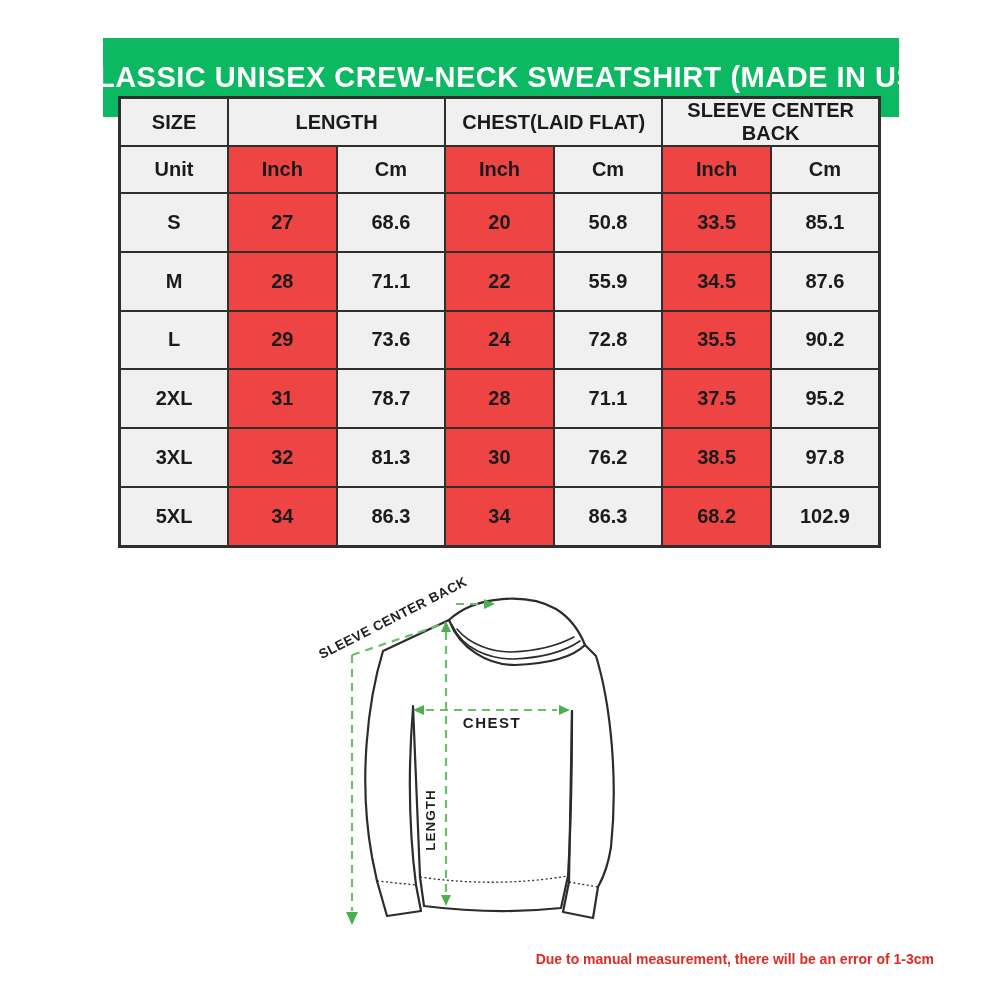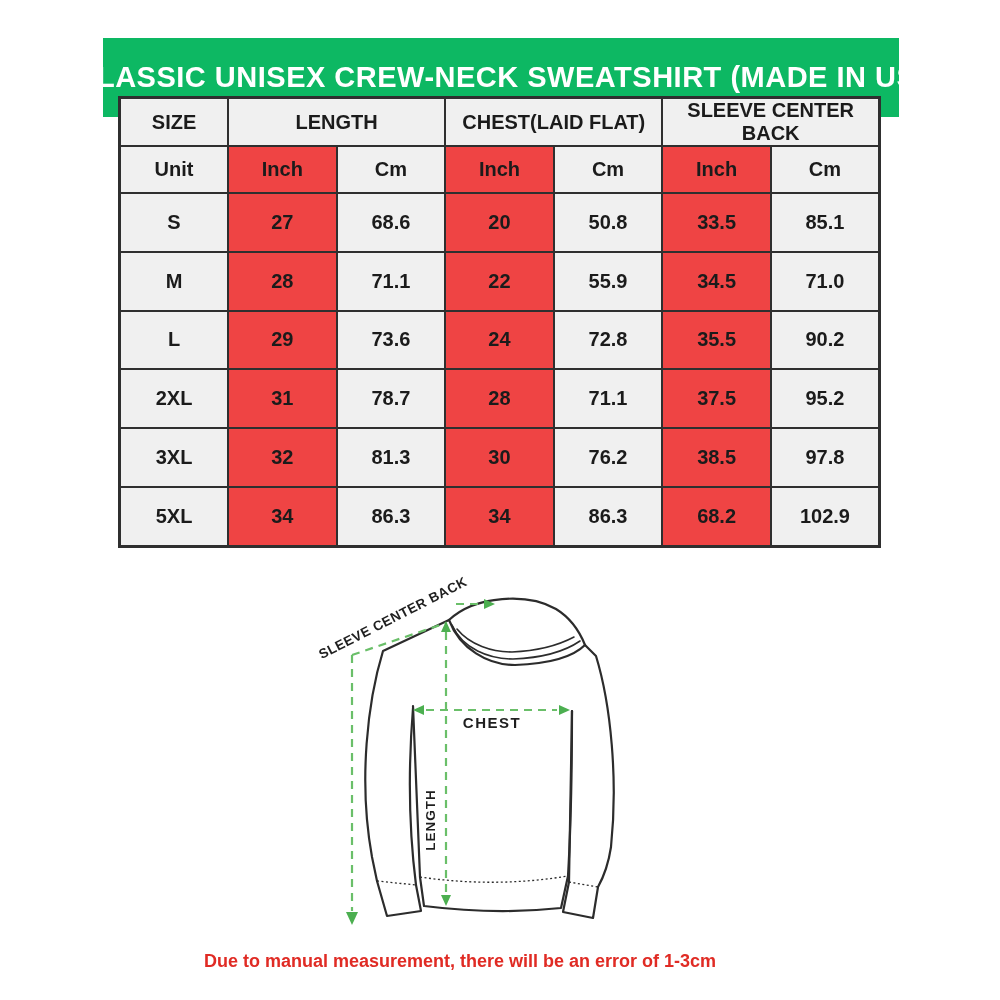--- a/index.html
+++ b/index.html
@@ -20,22 +20,22 @@
     border:3px solid #2f2f2f;
   }
   table.sizing th,table.sizing td{
     border:2px solid #2f2f2f;text-align:center;vertical-align:middle;
     font-weight:bold;font-size:20px;color:#1b1b1b;height:45px;padding:0;
   }
   .cell-gray{background:#f0f0f0;}
   .cell-white{background:#ef4444;}
   .diagram{position:absolute;left:280px;top:575px;width:440px;height:380px;}
   .note{
-    position:absolute;left:0;top:951px;width:920px;text-align:center;
-    font-size:18px;font-weight:bold;
+    position:absolute;left:14px;top:951px;width:920px;text-align:right;
+    font-size:14px;font-weight:bold;
   }
   svg text{font-family:"Liberation Sans","DejaVu Sans",sans-serif;font-weight:bold;fill:#1f1f1f;}
 </style>
 </head>
 <body>
 
 <div class="banner" style="background: rgb(13, 184, 99);">
   <h1>CLASSIC UNISEX CREW-NECK SWEATSHIRT (MADE IN US)</h1>
 </div>
 
@@ -67,21 +67,21 @@
         <td class="cell-white">33.5</td>
         <td class="cell-gray">85.1</td>
       </tr>
       <tr>
         <td class="cell-gray">M</td>
         <td class="cell-white">28</td>
         <td class="cell-gray">71.1</td>
         <td class="cell-white">22</td>
         <td class="cell-gray">55.9</td>
         <td class="cell-white">34.5</td>
-        <td class="cell-gray">71.0</td>
+        <td class="cell-gray">87.6</td>
       </tr>
       <tr>
         <td class="cell-gray">L</td>
         <td class="cell-white">29</td>
         <td class="cell-gray">73.6</td>
         <td class="cell-white">24</td>
         <td class="cell-gray">72.8</td>
         <td class="cell-white">35.5</td>
         <td class="cell-gray">90.2</td>
       </tr>

